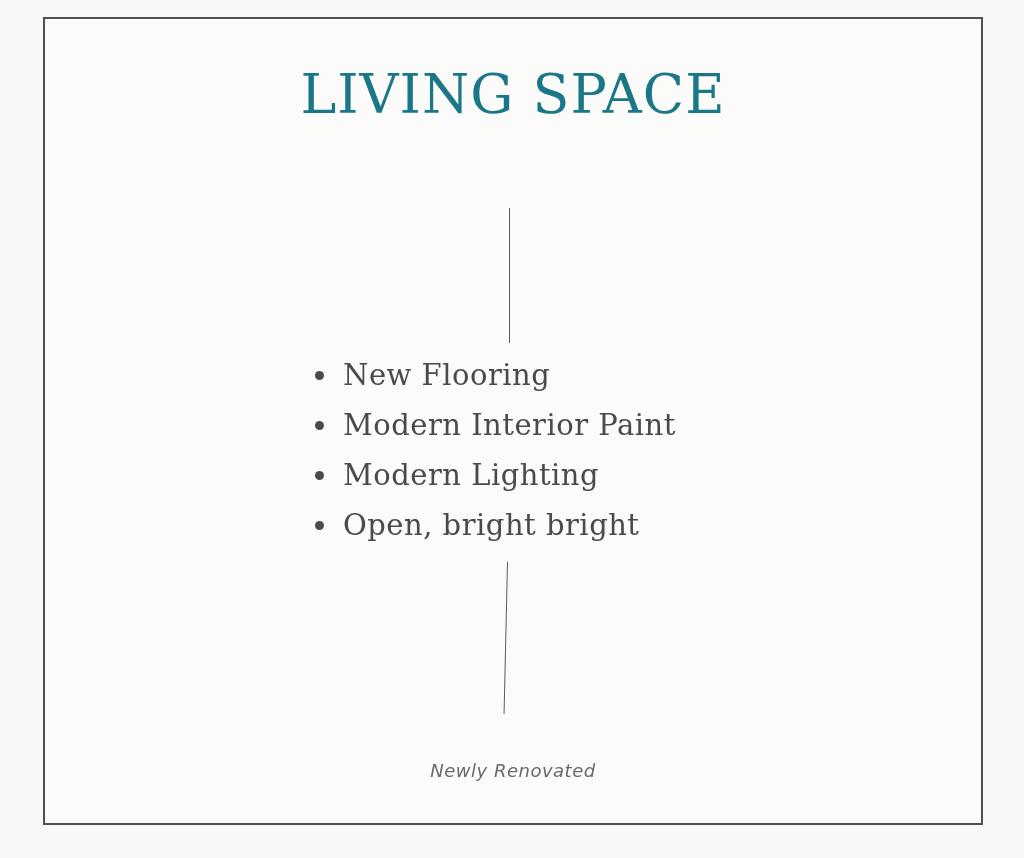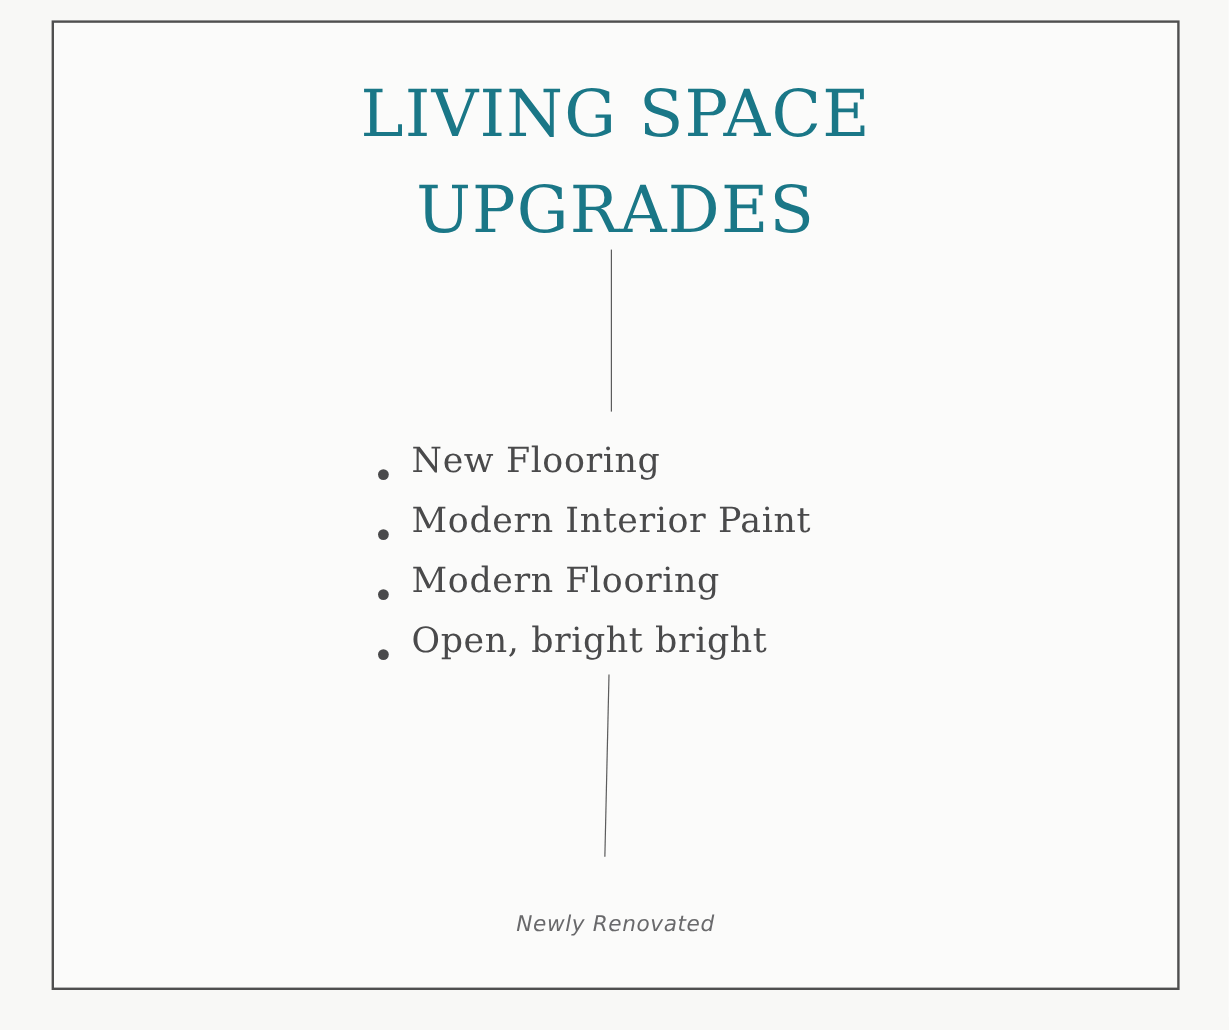--- a/index.html
+++ b/index.html
@@ -66,21 +66,21 @@
     left: 270px;
     top: 331px;
     list-style: none;
     color: #4a4a4b;
     font-size: 29px;
     letter-spacing: 0.5px;
   }
 
   .features-list li {
     display: flex;
-    align-items: flex-end;
+    align-items: center;
     height: 50px;
   }
 
   .bullet {
     display: inline-block;
     width: 9px;
     height: 9px;
     border-radius: 50%;
     background: #4a4a4b;
     margin-right: 19px;
@@ -102,37 +102,36 @@
   }
 </style>
 </head>
 <body>
 
 <div class="page">
   <div class="card">
 
     <div class="title-block">
       <div>LIVING SPACE</div>
-      <div>UPGRADES</div>
     </div>
 
     <div class="divider divider-top"></div>
 
     <ul class="features-list">
       <li>
         <span class="bullet"></span>
         <span>New Flooring</span>
       </li>
       <li>
         <span class="bullet"></span>
         <span>Modern Interior Paint</span>
       </li>
       <li>
         <span class="bullet"></span>
-        <span>Modern Flooring</span>
+        <span>Modern Lighting</span>
       </li>
       <li>
         <span class="bullet"></span>
         <span>Open, bright bright</span>
       </li>
     </ul>
 
     <div class="divider divider-bottom"></div>
 
     <div class="footer-tagline">Newly Renovated</div>

